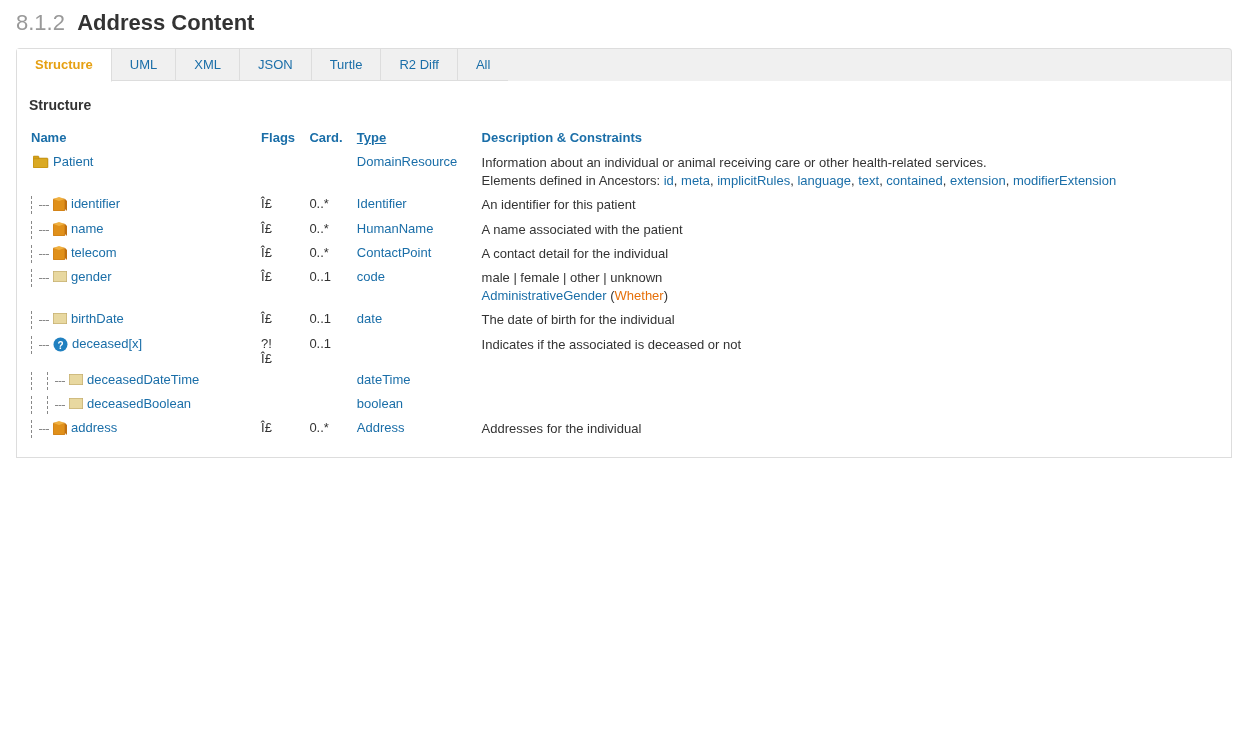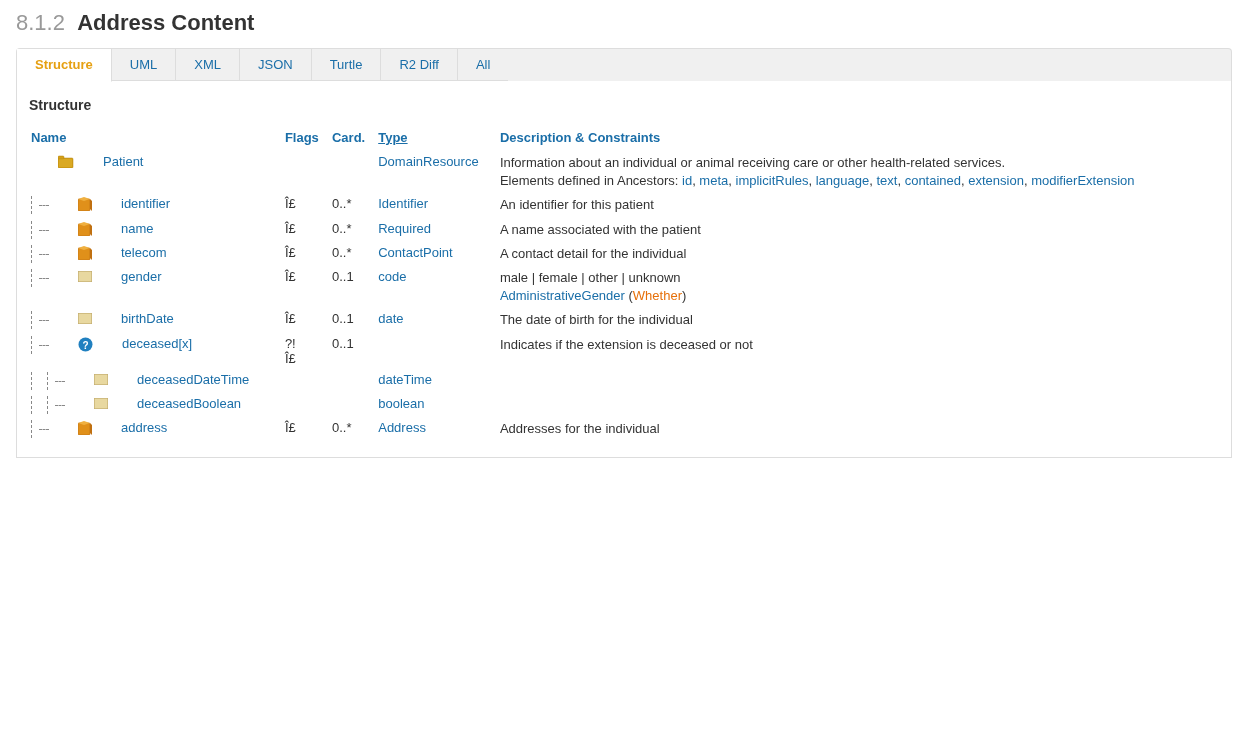--- a/index.html
+++ b/index.html
@@ -93,21 +93,20 @@
     }
     .flags-col { color: #333; white-space: pre; }
     .card-col { color: #333; }
     .desc-col { color: #333; line-height: 1.4; }
     .required-link { color: #e6700a; }
     td.name-td { min-width: 200px; }
     .row-name-wrap {
       display: flex;
       flex-direction: row;
       align-items: flex-start;
-      gap: 25px;
     }
   </style>
 </head>
 <body>
 
 <h1 class="page-title">
   <span>8.1.2</span>
   &nbsp;<span style="color:#333;font-weight:bold;">Address Content</span>
 </h1>
 
@@ -182,21 +181,21 @@
               <span style="margin-right: 4px; flex-shrink: 0; margin-top: 1px;"><svg width="14" height="14" viewBox="0 0 14 14">
                   <rect x="0" y="2" width="12" height="12" rx="1" fill="#e0901a" stroke="#b06010" stroke-width="0.5"></rect>
                   <polygon points="0,2 6,0 12,2 6,4" fill="#f0b040"></polygon>
                   <polygon points="12,2 14,4 14,14 12,12" fill="#c07010"></polygon>
                 </svg></span>
               <a class="link-blue" href="#">name</a>
             </div>
           </td>
           <td class="flags-col" style="white-space: pre;">Î£</td>
           <td class="card-col">0..*</td>
-          <td><a class="link-blue" href="#">Required</a></td>
+          <td><a class="link-blue" href="#">HumanName</a></td>
           <td class="desc-col">A name associated with the patient</td>
         </tr>
         <tr>
           <td class="name-td">
             <div class="row-name-wrap">
               <div style="display: inline-flex; align-items: flex-start; margin-right: 2px;">
                 <span style="display: inline-block; border-left: 1px dashed rgb(136, 136, 136); width: 8px; min-height: 18px;"></span>
                 <span style="display: inline-block; border-top: 1px dashed rgb(136, 136, 136); width: 10px; height: 1px; margin-top: 9px; margin-right: 2px;"></span>
               </div>
               <span style="margin-right: 4px; flex-shrink: 0; margin-top: 1px;"><svg width="14" height="14" viewBox="0 0 14 14">
@@ -259,21 +258,21 @@
                   <circle cx="7.5" cy="7.5" r="7" fill="#2080c0"></circle>
                   <text x="7.5" y="11.5" text-anchor="middle" font-size="10" font-weight="bold" fill="white" font-family="Arial">?</text>
                 </svg></span>
               <a class="link-blue" href="#">deceased[x]</a>
             </div>
           </td>
           <td class="flags-col" style="white-space: pre;">?!
 Î£</td>
           <td class="card-col">0..1</td>
           <td></td>
-          <td class="desc-col">Indicates if the extension is deceased or not</td>
+          <td class="desc-col">Indicates if the associated is deceased or not</td>
         </tr>
         <tr>
           <td class="name-td">
             <div class="row-name-wrap">
               <div style="display: inline-flex; align-items: flex-start; margin-right: 2px;">
                 <span style="display: inline-block; border-left: 1px dashed rgb(136, 136, 136); width: 8px; min-height: 18px;"></span>
                 <span style="display: inline-block; width: 8px;"></span>
                 <span style="display: inline-block; border-left: 1px dashed rgb(136, 136, 136); width: 8px; min-height: 18px;"></span>
                 <span style="display: inline-block; border-top: 1px dashed rgb(136, 136, 136); width: 10px; height: 1px; margin-top: 9px; margin-right: 2px;"></span>
               </div>

